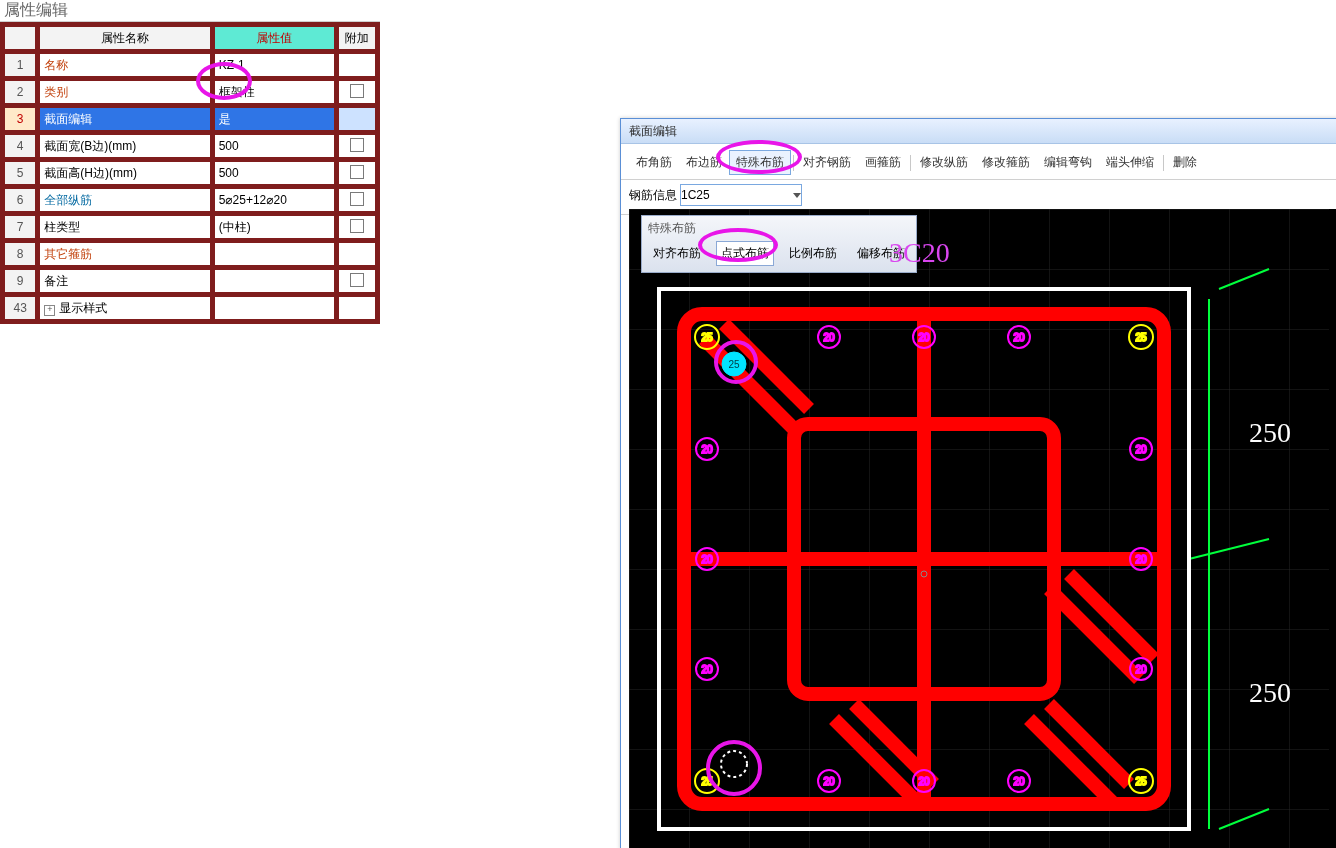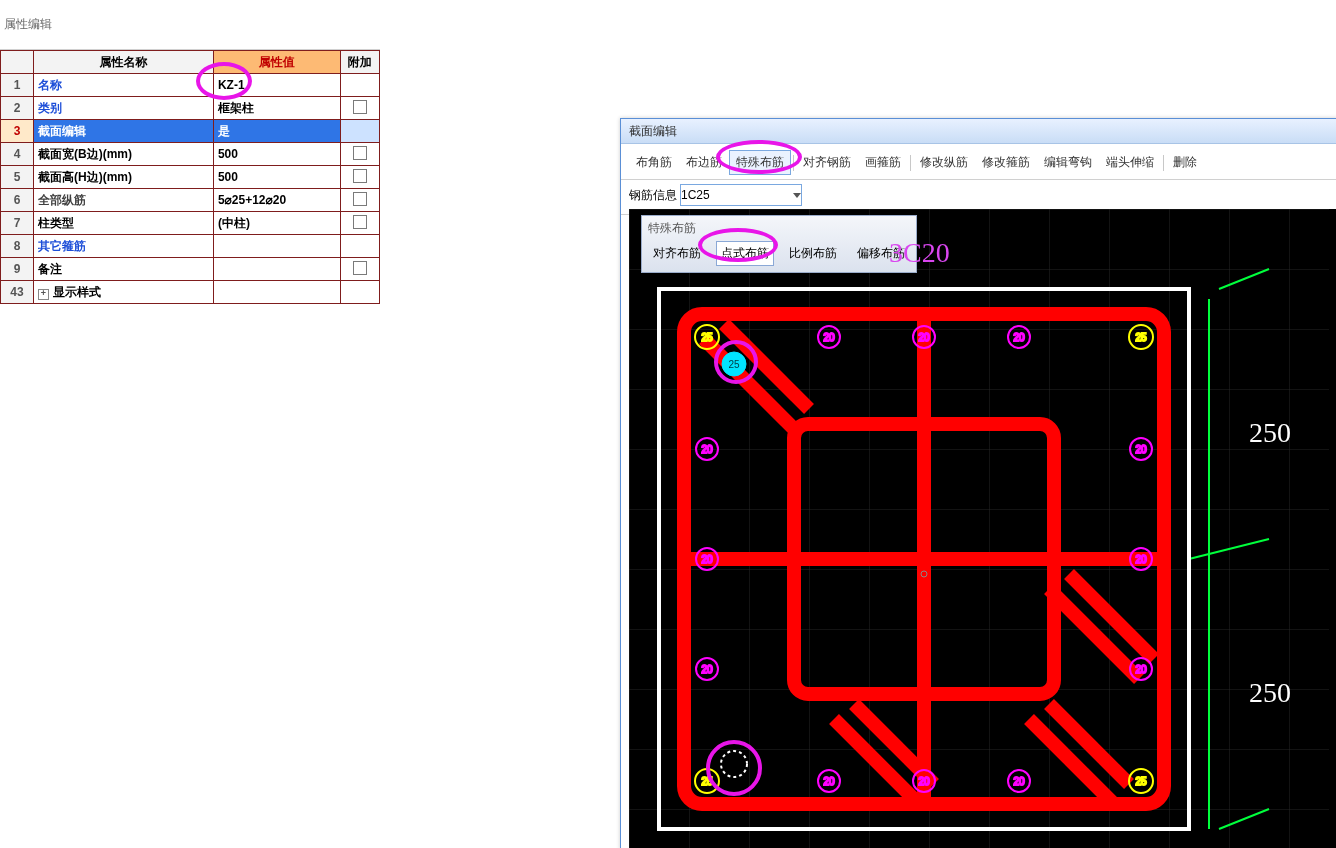--- a/index.html
+++ b/index.html
@@ -1,31 +1,31 @@
 <!DOCTYPE html>
 <html><head>
 <meta charset="utf-8">
 <style>
 html,body{margin:0;padding:0;font-family:"Microsoft YaHei","SimSun",sans-serif;font-size:12px;background:#fff;color:#000}
 body{width:1336px;height:848px;position:relative;overflow:hidden}
 .prop-panel{position:absolute;left:0;top:0;width:380px}
-.title-bar{font-size:12px;color:#666;padding:16px 4px;border-bottom:1px solid #d0d0d0}
+.title-bar{font-size:16px;color:#666;padding:0 4px;border-bottom:1px solid #d0d0d0}
 .grid{border-collapse:collapse;width:100%;table-layout:fixed}
-.grid th,.grid td{border:1px solid #7f1d1d;padding:2px 4px;height:18px;font-weight:bold;text-align:left;overflow:hidden;white-space:nowrap}
+.grid th,.grid td{border:5px solid #7f1d1d;padding:2px 4px;height:18px;font-weight:normal;text-align:left;overflow:hidden;white-space:nowrap}
 .grid th{background:#f3f3f3;text-align:center}
-.grid th.val{color:#c00000;background:#fdba74}
+.grid th.val{color:#c00000;background:#5eead4}
 .grid .num{width:22px;text-align:center;color:#555;background:#f3f3f3}
 .grid .name{width:160px}
 .grid .val{width:110px}
 .grid .add{width:28px;text-align:center}
 .row-sel td{background:#2f75e6;color:#fff}
 .row-sel td.num{background:#ffe9c9;color:#c00000}
 .row-sel td.add{background:#cde2ff}
-.grid .blue{color:#1d4ed8}
-.grid .gray{color:#404040}
+.grid .blue{color:#c2410c}
+.grid .gray{color:#0369a1}
 .chk{display:inline-block;width:12px;height:12px;border:1px solid #7a7a7a;background:#fff}
 .exp{display:inline-block;width:9px;height:9px;border:1px solid #888;line-height:7px;text-align:center;font-size:9px;margin-right:4px;color:#555;background:#fff}
 
 .editor-win{position:absolute;left:620px;top:118px;width:716px;height:730px;border:1px solid #5a8fd6;background:#fff;box-shadow:0 0 4px rgba(0,0,0,.2)}
 .editor-title{height:24px;line-height:24px;padding:0 8px;background:linear-gradient(#e8f1ff,#c9ddf6);border-bottom:1px solid #a8c4e6;color:#2a2a2a}
 .toolbar{padding:6px 8px 4px;border-bottom:1px solid #d0d0d0;display:flex;gap:0;align-items:center;flex-wrap:wrap}
 .tool-btn{padding:3px 6px;color:#333;border:1px solid transparent;cursor:pointer}
 .tool-btn.active{border:1px solid #7aa8e0;background:#eaf2ff}
 .sep{width:1px;height:16px;background:#c8c8c8;margin:0 2px}
 .rebar-row{padding:4px 8px 8px;border-bottom:1px solid #d0d0d0;display:flex;align-items:center;gap:3px}

